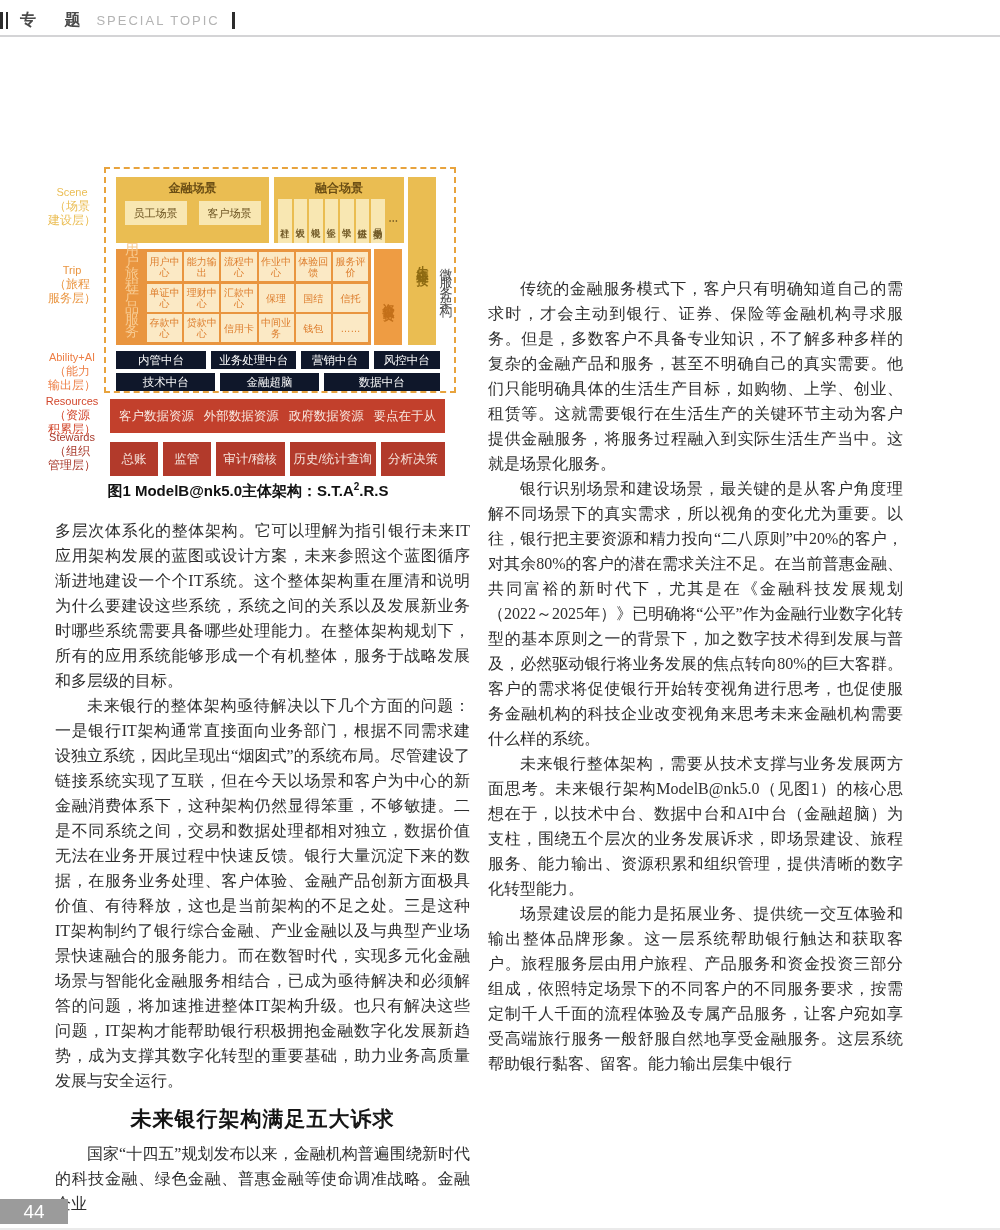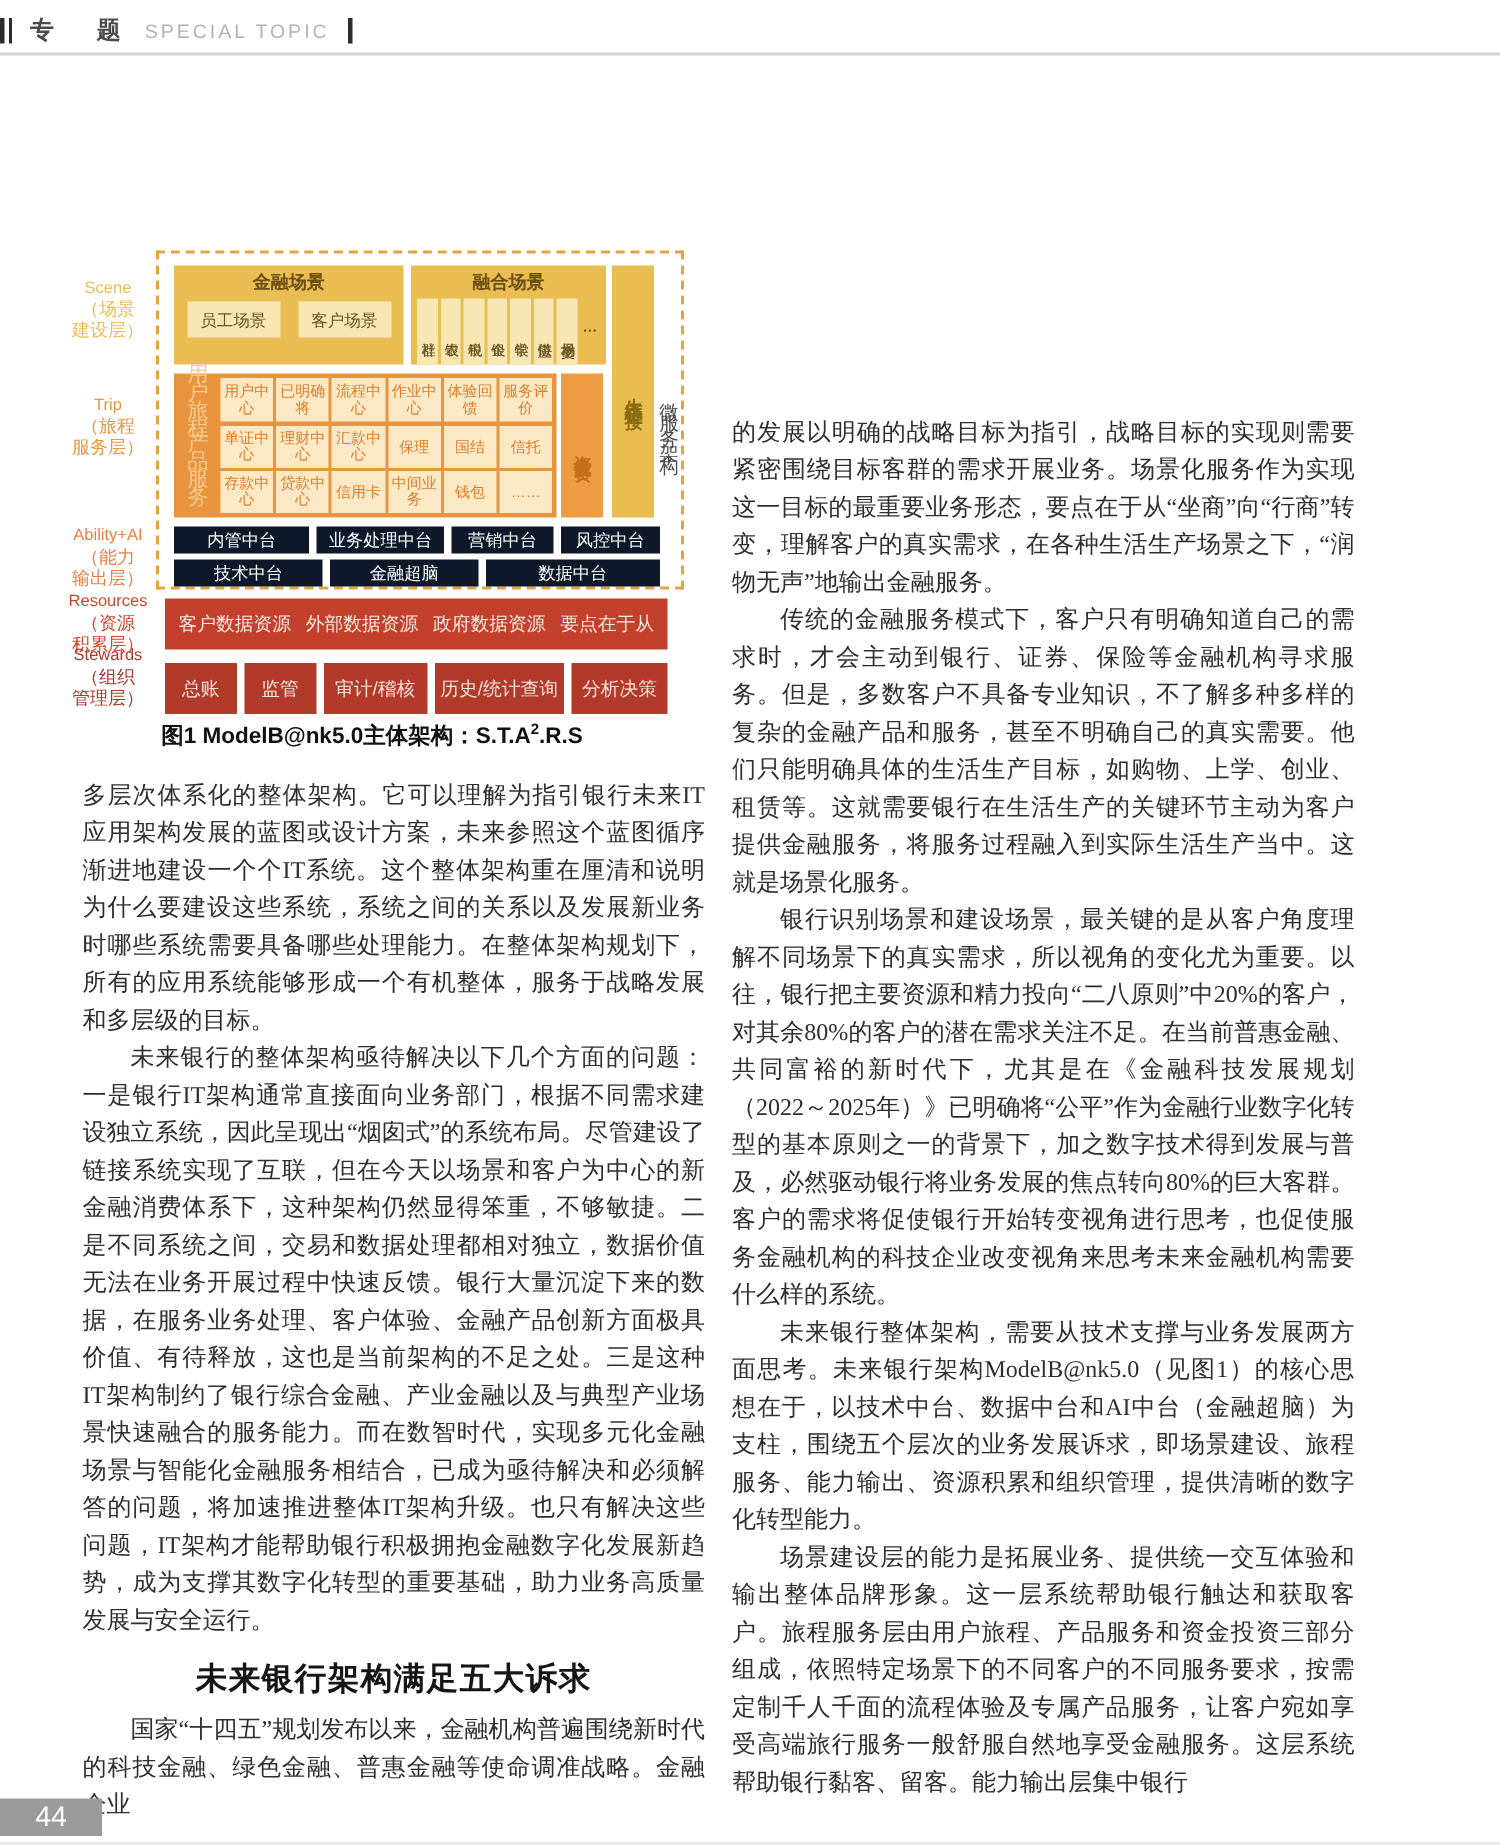--- a/index.html
+++ b/index.html
@@ -156,21 +156,21 @@
           </div>
         </div>
       </div>
 
       <div class="trip-row">
         <div class="trip-main">
           <div class="trip-sub rowA">
             <div class="trip-lab">用户旅程</div>
             <div class="trip-cells">
               <span class="tcell">用户中心</span>
-              <span class="tcell">已明确将</span>
+              <span class="tcell">能力输出</span>
               <span class="tcell">流程中心</span>
               <span class="tcell">作业中心</span>
               <span class="tcell">体验回馈</span>
               <span class="tcell">服务评价</span>
             </div>
           </div>
           <div class="trip-sub rowBC">
             <div class="trip-lab">产品服务</div>
             <div class="prod-grid">
               <div class="trip-cells">
@@ -232,21 +232,20 @@
   </div>
 
   <div class="col col-left">
     <p class="cont">多层次体系化的整体架构。它可以理解为指引银行未来IT应用架构发展的蓝图或设计方案，未来参照这个蓝图循序渐进地建设一个个IT系统。这个整体架构重在厘清和说明为什么要建设这些系统，系统之间的关系以及发展新业务时哪些系统需要具备哪些处理能力。在整体架构规划下，所有的应用系统能够形成一个有机整体，服务于战略发展和多层级的目标。</p>
     <p>未来银行的整体架构亟待解决以下几个方面的问题：一是银行IT架构通常直接面向业务部门，根据不同需求建设独立系统，因此呈现出“烟囱式”的系统布局。尽管建设了链接系统实现了互联，但在今天以场景和客户为中心的新金融消费体系下，这种架构仍然显得笨重，不够敏捷。二是不同系统之间，交易和数据处理都相对独立，数据价值无法在业务开展过程中快速反馈。银行大量沉淀下来的数据，在服务业务处理、客户体验、金融产品创新方面极具价值、有待释放，这也是当前架构的不足之处。三是这种IT架构制约了银行综合金融、产业金融以及与典型产业场景快速融合的服务能力。而在数智时代，实现多元化金融场景与智能化金融服务相结合，已成为亟待解决和必须解答的问题，将加速推进整体IT架构升级。也只有解决这些问题，IT架构才能帮助银行积极拥抱金融数字化发展新趋势，成为支撑其数字化转型的重要基础，助力业务高质量发展与安全运行。</p>
     <h2>未来银行架构满足五大诉求</h2>
     <p>国家“十四五”规划发布以来，金融机构普遍围绕新时代的科技金融、绿色金融、普惠金融等使命调准战略。金融企业</p>
   </div>
 
   <div class="col col-right">
-    <p class="cont">的发展以明确的战略目标为指引，战略目标的实现则需要紧密围绕目标客群的需求开展业务。场景化服务作为实现这一目标的最重要业务形态，要点在于从“坐商”向“行商”转变，理解客户的真实需求，在各种生活生产场景之下，“润物无声”地输出金融服务。</p>
     <p>传统的金融服务模式下，客户只有明确知道自己的需求时，才会主动到银行、证券、保险等金融机构寻求服务。但是，多数客户不具备专业知识，不了解多种多样的复杂的金融产品和服务，甚至不明确自己的真实需要。他们只能明确具体的生活生产目标，如购物、上学、创业、租赁等。这就需要银行在生活生产的关键环节主动为客户提供金融服务，将服务过程融入到实际生活生产当中。这就是场景化服务。</p>
     <p>银行识别场景和建设场景，最关键的是从客户角度理解不同场景下的真实需求，所以视角的变化尤为重要。以往，银行把主要资源和精力投向“二八原则”中20%的客户，对其余80%的客户的潜在需求关注不足。在当前普惠金融、共同富裕的新时代下，尤其是在《金融科技发展规划（2022～2025年）》已明确将“公平”作为金融行业数字化转型的基本原则之一的背景下，加之数字技术得到发展与普及，必然驱动银行将业务发展的焦点转向80%的巨大客群。客户的需求将促使银行开始转变视角进行思考，也促使服务金融机构的科技企业改变视角来思考未来金融机构需要什么样的系统。</p>
     <p>未来银行整体架构，需要从技术支撑与业务发展两方面思考。未来银行架构ModelB@nk5.0（见图1）的核心思想在于，以技术中台、数据中台和AI中台（金融超脑）为支柱，围绕五个层次的业务发展诉求，即场景建设、旅程服务、能力输出、资源积累和组织管理，提供清晰的数字化转型能力。</p>
     <p>场景建设层的能力是拓展业务、提供统一交互体验和输出整体品牌形象。这一层系统帮助银行触达和获取客户。旅程服务层由用户旅程、产品服务和资金投资三部分组成，依照特定场景下的不同客户的不同服务要求，按需定制千人千面的流程体验及专属产品服务，让客户宛如享受高端旅行服务一般舒服自然地享受金融服务。这层系统帮助银行黏客、留客。能力输出层集中银行</p>
   </div>
 
   <div class="pagenum">44</div>
   <div class="bottom-strip"></div>
 </div>
 

